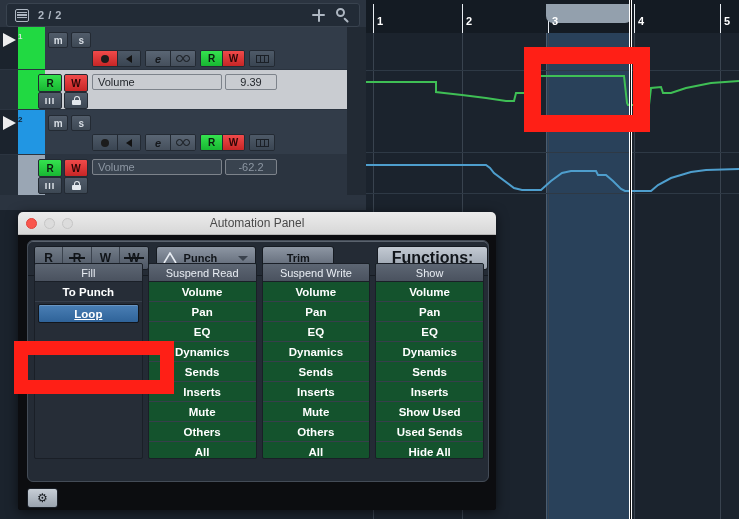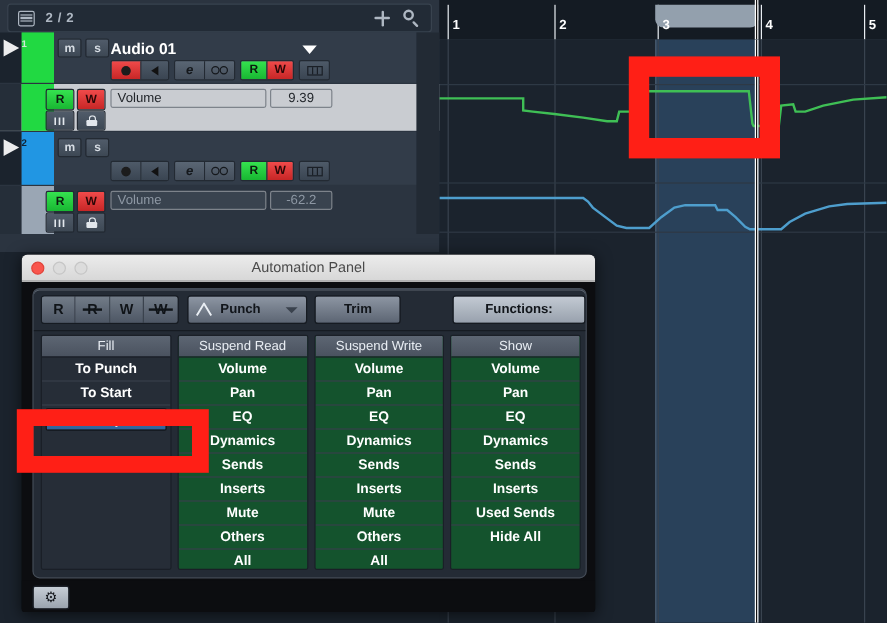--- a/index.html
+++ b/index.html
@@ -230,24 +230,24 @@
     background:linear-gradient(#8d96a3,#5c6573);
     border:1px solid #161b22;border-radius:3px;
     display:flex;align-items:center;justify-content:center;
     color:#11151a;font-size:11px;font-weight:bold;
   }
   .funcbtn{
     margin-left:43px;width:119px;height:22px;
     background:linear-gradient(#c3cad3,#98a1ad);
     border:1px solid #161b22;border-radius:3px;
     display:flex;align-items:center;justify-content:center;
-    color:#11151a;font-size:11px;font-weight:bold;text-align:right;
-  }
-
-  .cols{position:absolute;left:6px;top:38px;width:450px;height:196px;display:flex;gap:5px;}
+    color:#11151a;font-size:16px;font-weight:bold;text-align:right;
+  }
+
+  .cols{position:absolute;left:6px;top:22px;width:450px;height:196px;display:flex;gap:5px;}
   .col{width:110px;background:#14532d;border:1px solid #1a1f27;border-radius:2px;overflow:hidden;}
   .colhead{
     height:17px;display:flex;align-items:center;justify-content:center;
     background:linear-gradient(#5d6673,#4a525f);
     color:#e8edf3;font-size:11px;
     border-bottom:1px solid #1a1f27;
   }
   .citem{
     height:19px;display:flex;align-items:center;justify-content:center;
     color:#fff;font-size:11.5px;font-weight:bold;
@@ -346,24 +346,20 @@
       <div class="gutter"></div>
       <div class="colorstrip green"></div>
       <div class="playicon"></div>
       <div class="trnum">1</div>
 
       <div class="ms" style="left:48px">
         <div class="tbtn">m</div>
         <div class="tbtn">s</div>
       </div>
 
-      <div class="trname">
-        <span>Audio 01</span>
-        <span class="caret"></span>
-      </div>
 
       <div class="btnrow" style="left:92px;top:23px">
         <div class="grp">
           <div class="rec-on">
               <span class="dot"></span>
             </div>
           <div class="mon">
               <span class="spk"></span>
             </div>
         </div>
@@ -516,21 +512,20 @@
 
         <div class="trimbtn">Trim</div>
         <div class="funcbtn">Functions:</div>
       </div>
 
       <div class="cols">
 
         <div class="col fill">
           <div class="colhead">Fill</div>
           <div class="citem">To Punch</div>
-          <div class="citem">To Start</div>
           <div class="citem sel">Loop</div>
         </div>
 
         <div class="col">
           <div class="colhead">Suspend Read</div>
           <div class="citem">Volume</div>
           <div class="citem">Pan</div>
           <div class="citem">EQ</div>
           <div class="citem">Dynamics</div>
           <div class="citem">Sends</div>
@@ -554,20 +549,21 @@
         </div>
 
         <div class="col">
           <div class="colhead">Show</div>
           <div class="citem">Volume</div>
           <div class="citem">Pan</div>
           <div class="citem">EQ</div>
           <div class="citem">Dynamics</div>
           <div class="citem">Sends</div>
           <div class="citem">Inserts</div>
+          <div class="citem">Show Used</div>
           <div class="citem">Used Sends</div>
           <div class="citem">Hide All</div>
         </div>
       </div>
     </div>
 
     <div class="apfooter">
       <div class="gearbtn">
           <span class="gear">⚙</span>
         </div>

